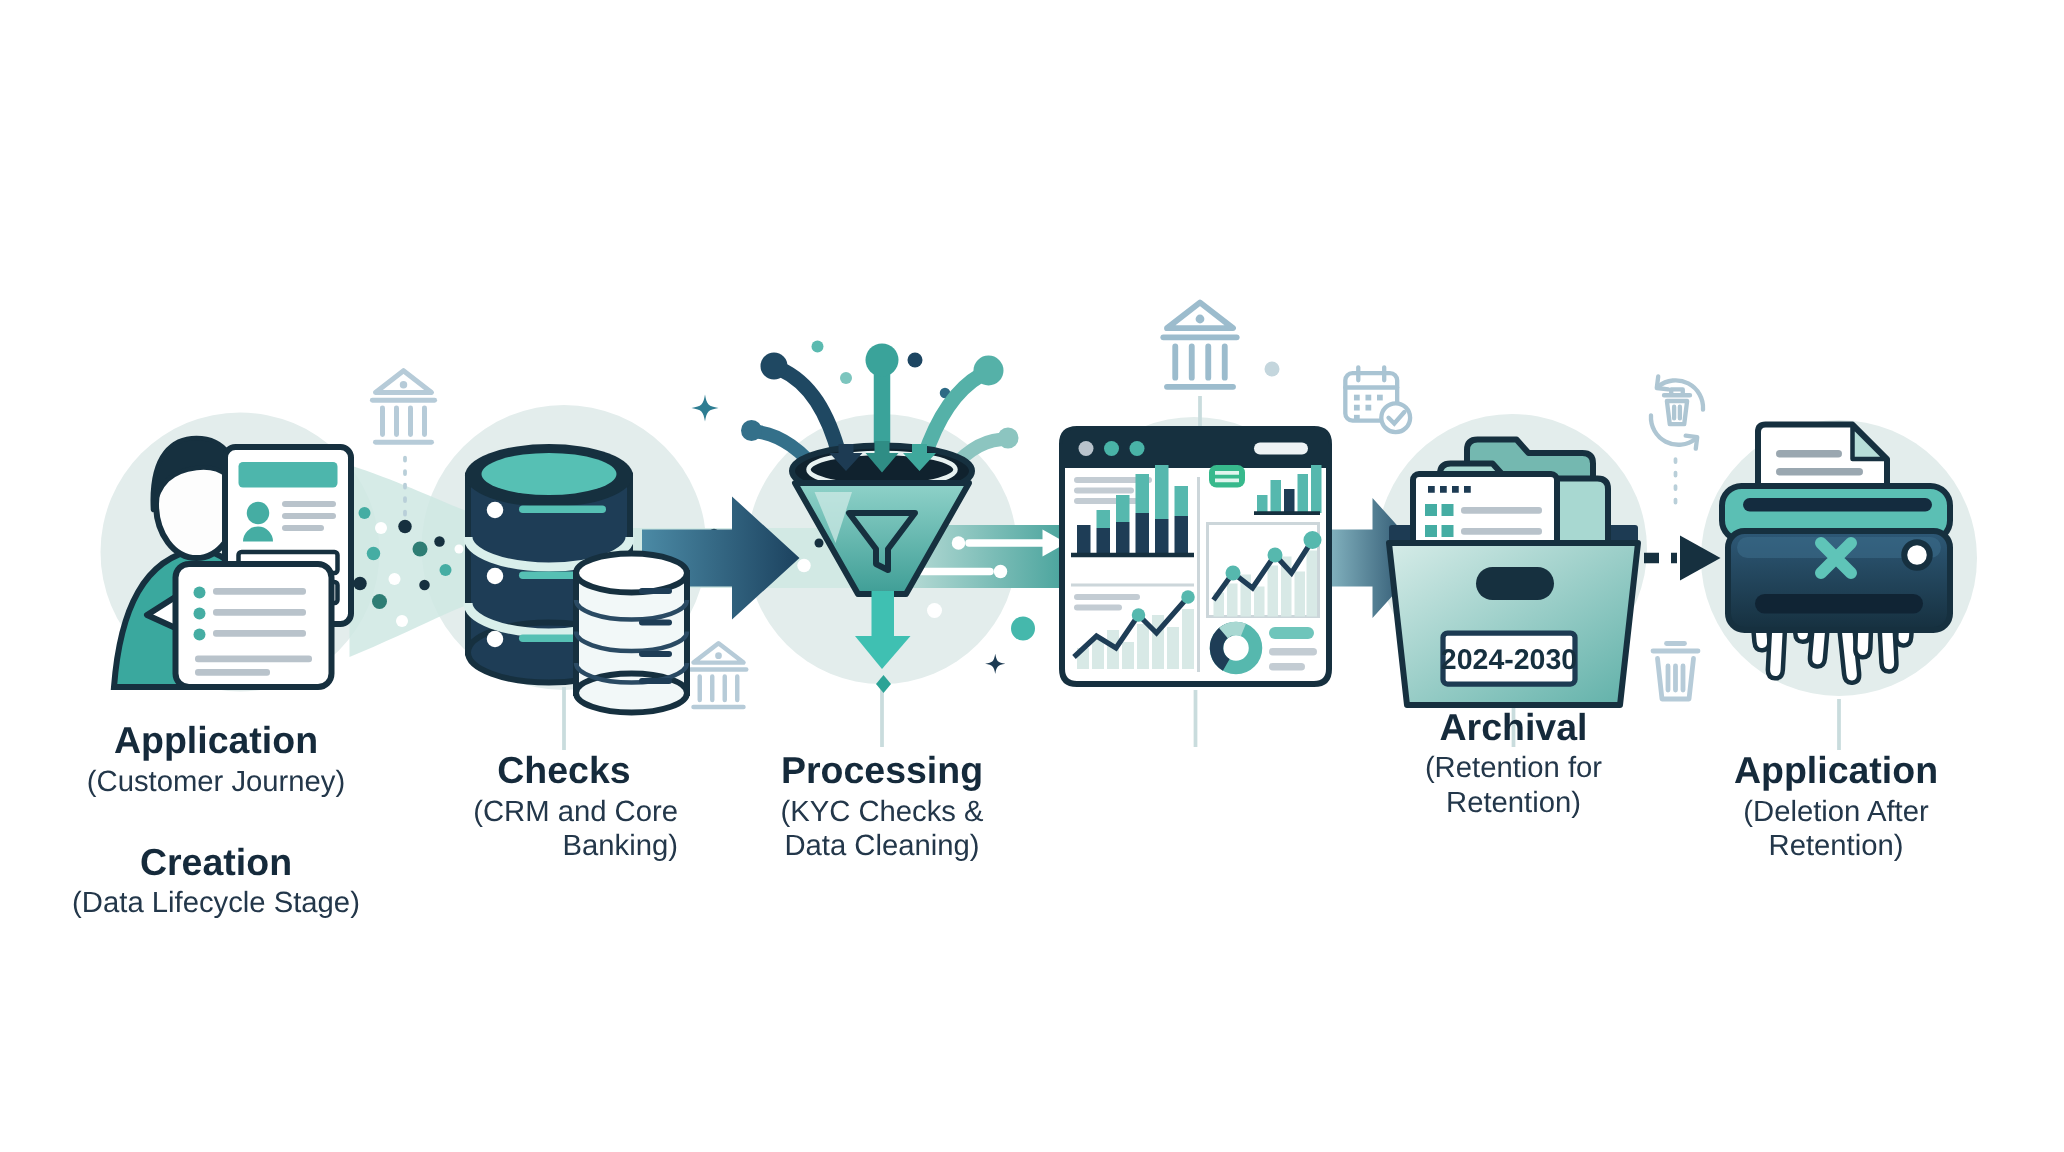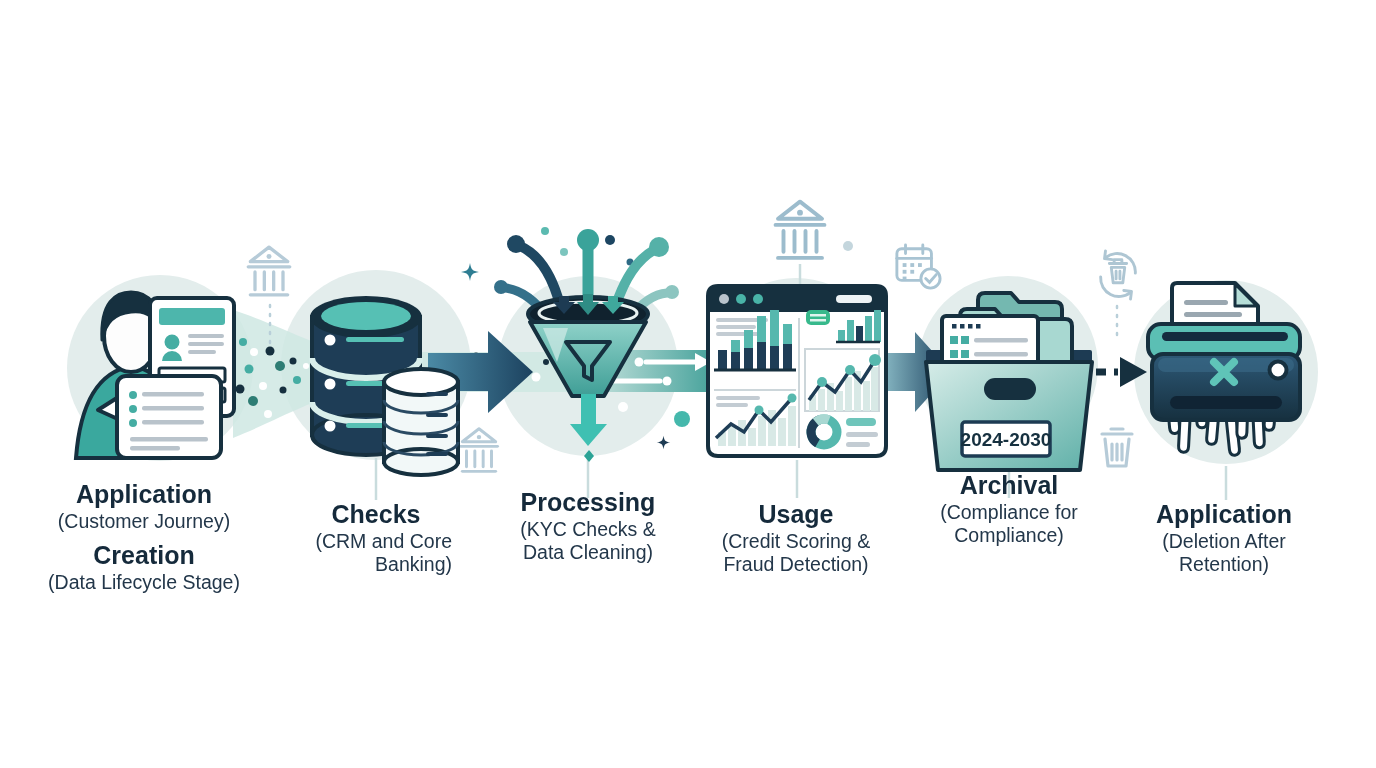--- a/index.html
+++ b/index.html
@@ -2,21 +2,21 @@
 <html><head>
 <meta charset="utf-8">
 <style>
   html,body{margin:0;padding:0;background:#ffffff;}
   .canvas{position:relative;width:1376px;height:688px;background:#ffffff;overflow:hidden;
           font-family:"Liberation Sans",sans-serif;color:#1b2d3e;}
   .scene{position:absolute;left:0;top:0;}
   .stage-label{position:absolute;text-align:center;}
   .t{font-weight:bold;font-size:25px;line-height:1.16;color:#152a3b;}
   .s{font-size:19.5px;line-height:1.18;color:#23374a;margin:1px auto 0 auto;}
-  .pair2{margin-top:8px;}
+  .pair2{margin-top:28px;}
   .s.w150{max-width:152px;text-align:right;} .s.w160{max-width:162px;} .s.w175{max-width:178px;}
   .s.w140{max-width:150px;}
 </style>
 </head>
 <body>
 
 <div class="canvas">
 
 <svg class="scene" width="1376" height="768" viewBox="0 0 1376 768">
   <defs>
@@ -404,33 +404,29 @@
   <div class="s">(Customer Journey)</div>
   <div class="t pair2">Creation</div>
   <div class="s">(Data Lifecycle Stage)</div>
 </div>
 
 <div class="stage-label" style="left:266px;top:500px;width:220px;">
   <div class="t">Checks</div>
   <div class="s w150">(CRM and Core Banking)</div>
 </div>
 
-<div class="stage-label" style="left:478px;top:488px;width:220px;">
+<div class="stage-label" style="left:478px;top:500px;width:220px;">
   <div class="t">Processing</div>
   <div class="s w160">(KYC Checks &amp; Data Cleaning)</div>
 </div>
 
-<div class="stage-label" style="left:686px;top:500px;width:220px;">
-  <div class="t">Usage</div>
-  <div class="s w175">(Credit Scoring &amp; Fraud Detection)</div>
-</div>
 
 <div class="stage-label" style="left:899px;top:471px;width:220px;">
   <div class="t">Archival</div>
-  <div class="s w140">(Compliance for Compliance)</div>
+  <div class="s w140">(Retention for Retention)</div>
 </div>
 
 <div class="stage-label" style="left:1114px;top:500px;width:220px;">
   <div class="t">Application</div>
   <div class="s w160">(Deletion After Retention)</div>
 </div>
 
 </div>
 
 </body></html>

